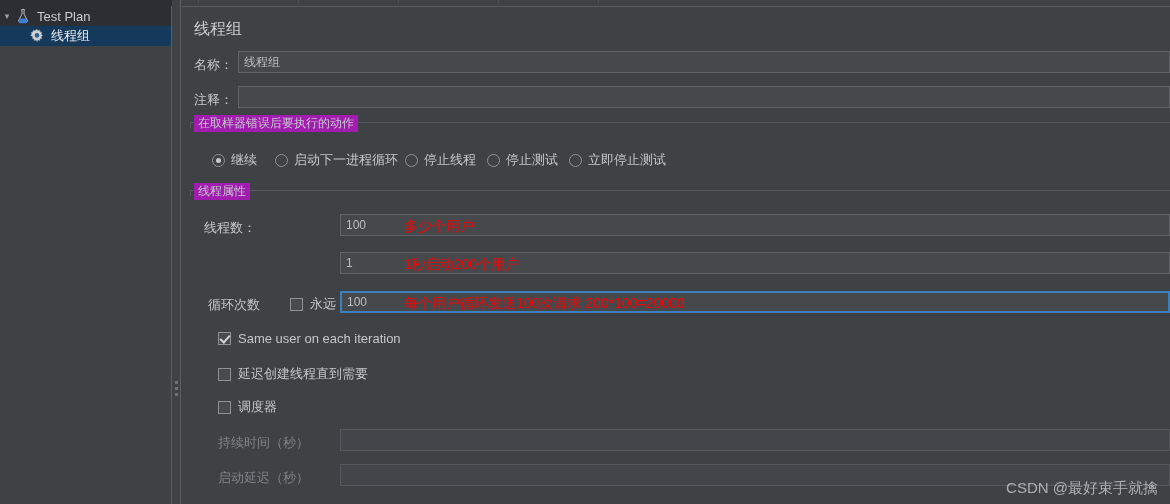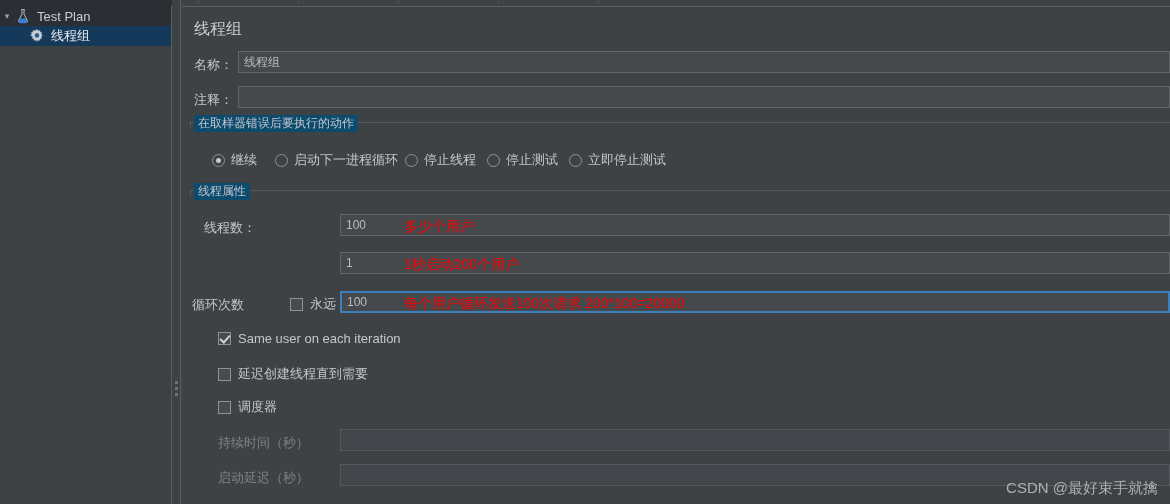--- a/index.html
+++ b/index.html
@@ -147,21 +147,21 @@
 
   
   .group-box {
     position: absolute;
     border-top: 1px solid #55595d;
     box-sizing: border-box;
   }
   .group-title {
     position: absolute;
     top: -8px; left: 4px;
-    background: #0c4a6e;
+    background: #a21caf;
     padding: 0 4px;
     font-size: 12px;
     color: #c3c7cb;
     white-space: nowrap;
   }
   .group-left-tick {
     position: absolute;
     left: 0; top: 0;
     width: 1px; height: 5px;
     background: #55595d;
@@ -328,21 +328,21 @@
     <div class="group-left-tick"></div>
     <div class="group-title">线程属性</div>
 
     <div class="field-label" style="left:14px; top:28px;">线程数：</div>
     <div class="text-field" style="left:150px; top:23px; width:830px;">100</div>
     <div class="annotation" style="left:214px; top:27px;">多少个用户</div>
 
     <div class="text-field" style="left:150px; top:61px; width:830px;">1</div>
     <div class="annotation" style="left:214px; top:65px;">1秒启动200个用户</div>
 
-    <div class="field-label" style="left:2px; top:105px;">循环次数</div>
+    <div class="field-label" style="left:18px; top:105px;">循环次数</div>
     <div class="check-item" style="left:100px; top:104px;">
       <span class="check-mark"></span>
       <span>永远</span>
     </div>
     <div class="text-field focused" style="left:150px; top:100px; width:830px;">100</div>
     <div class="annotation" style="left:214px; top:104px;">每个用户循环发送100次请求 200*100=20000</div>
 
     <div class="check-item" style="left:28px; top:174px;">
       <span class="check-mark"></span>
       <span>延迟创建线程直到需要</span>

